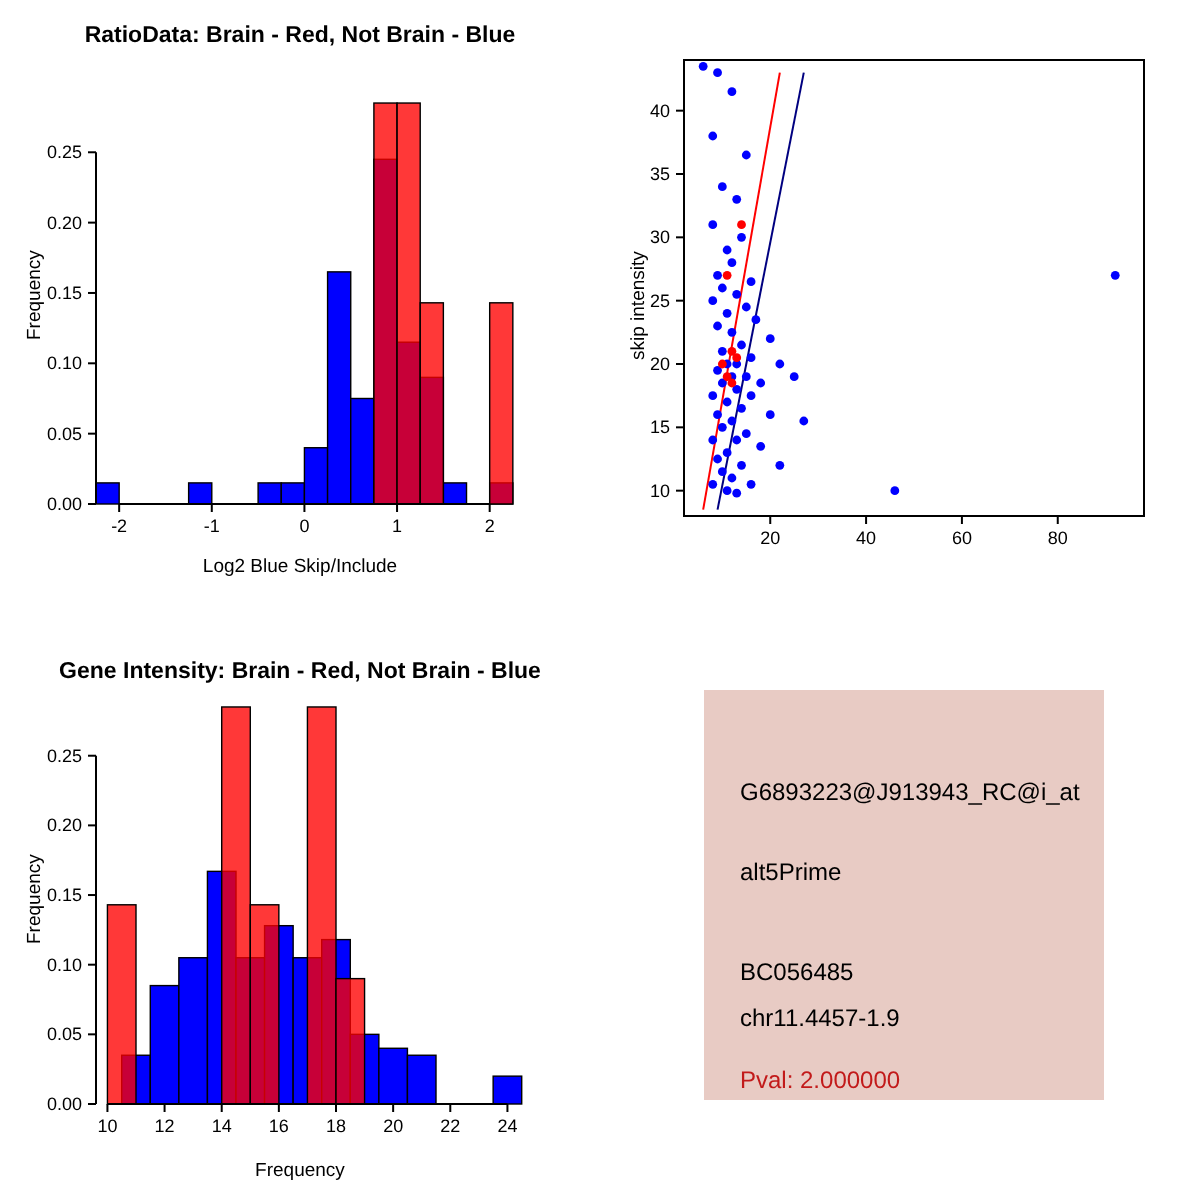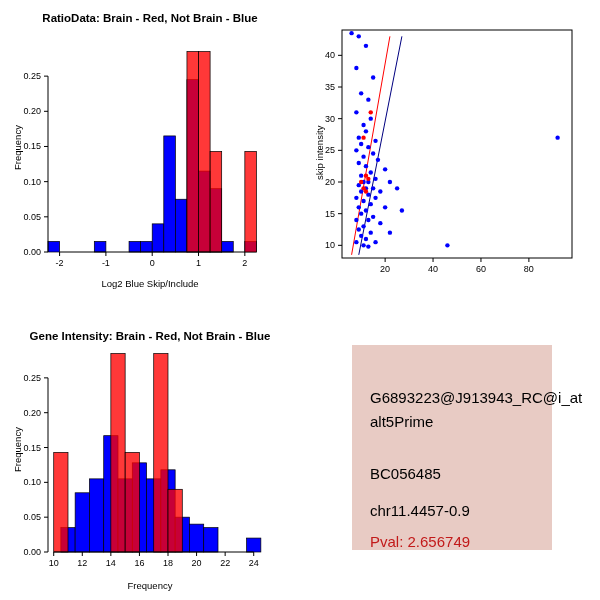--- a/index.html
+++ b/index.html
@@ -4,21 +4,21 @@
 <style>
   html,body{margin:0;padding:0;}
   body{width:600px;height:600px;background:#ffffff;font-family:"Liberation Sans",sans-serif;overflow:hidden;}
   #root{position:relative;width:600px;height:600px;}
   .panel{position:absolute;}
   .ptitle{font-size:11.5px;font-weight:bold;color:#000;text-align:center;white-space:nowrap;}
   .axlabel{font-size:9.5px;color:#000;text-align:center;white-space:nowrap;}
   .axlabel-y{font-size:9.5px;color:#000;white-space:nowrap;transform-origin:0 0;}
   svg{display:block;}
   .infobox{position:absolute;background:#e8cbc4;}
-  .infoline{position:absolute;font-size:15px;color:#000;white-space:nowrap;text-align:center;}
+  .infoline{position:absolute;font-size:12px;color:#000;white-space:nowrap;text-align:center;}
   .infoline.pval{color:#c21a1a;}
 </style>
 </head>
 <body>
 
 <div id="root">
 
   <div class="panel" style="left:0;top:0;width:300px;height:300px;">
     <div class="ptitle" style="position:absolute;left:0;top:12px;width:300px;">RatioData: Brain - Red, Not Brain - Blue</div>
     <svg id="svg-ratio" width="300" height="300">
@@ -228,19 +228,19 @@
         <text x="41" y="80.86206896551724" font-size="9" font-family="Liberation Sans, sans-serif" fill="#000" text-anchor="end">0.25</text>
       </svg>
     <div class="axlabel" style="position:absolute;left:0;top:280px;width:300px;">Frequency</div>
     <div style="position:absolute;left:12px;top:172px;">
       <div class="axlabel-y" style="transform:rotate(-90deg);">Frequency</div>
     </div>
   </div>
 
   <div class="infobox" style="left:352px;top:345px;width:200px;height:205px;">
     <div class="infoline" style="left:18px;top:44px;">G6893223@J913943_RC@i_at</div>
-    <div class="infoline" style="left:18px;top:68px;">alt5Prime</div>
-    <div class="infoline" style="left:18px;top:120px;">BC056485</div>
-    <div class="infoline" style="left:18px;top:157px;">chr11.4457-0.9</div>
-    <div class="infoline pval" style="left:18px;top:188px;">Pval: 2.656749</div>
+    <div class="infoline" style="left:18px;top:84px;">alt5Prime</div>
+    <div class="infoline" style="left:18px;top:134px;">BC056485</div>
+    <div class="infoline" style="left:18px;top:157px;">chr11.4457-1.9</div>
+    <div class="infoline pval" style="left:18px;top:188px;">Pval: 2.000000</div>
   </div>
 
 </div>
 
 </body></html>

